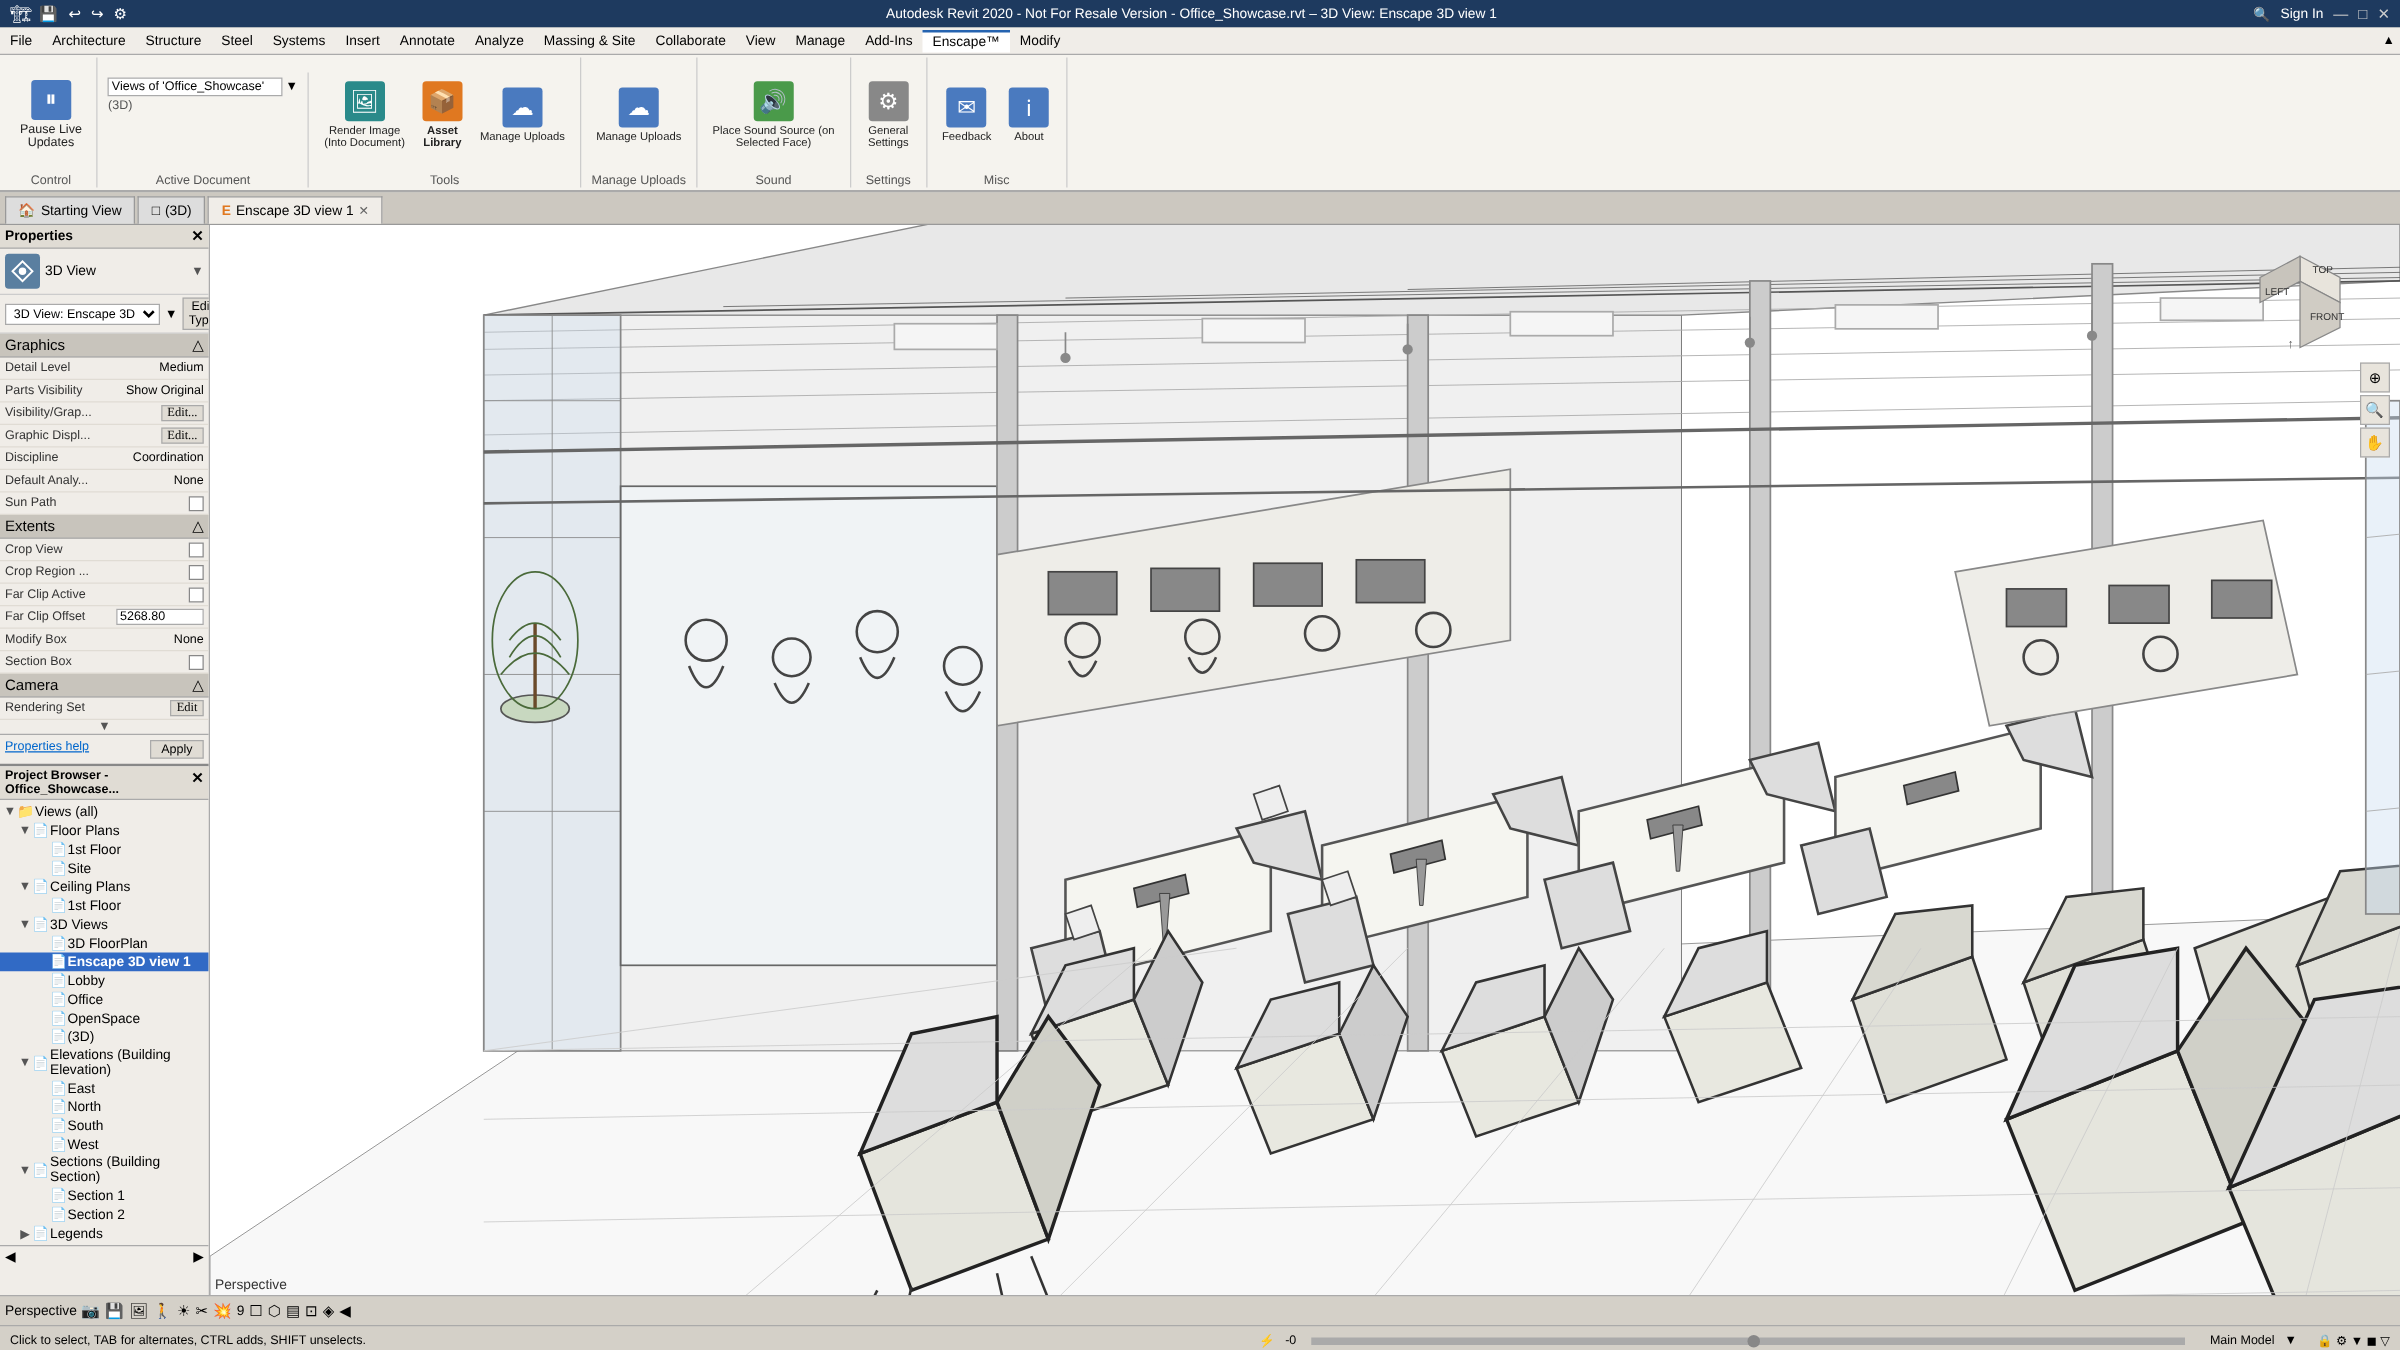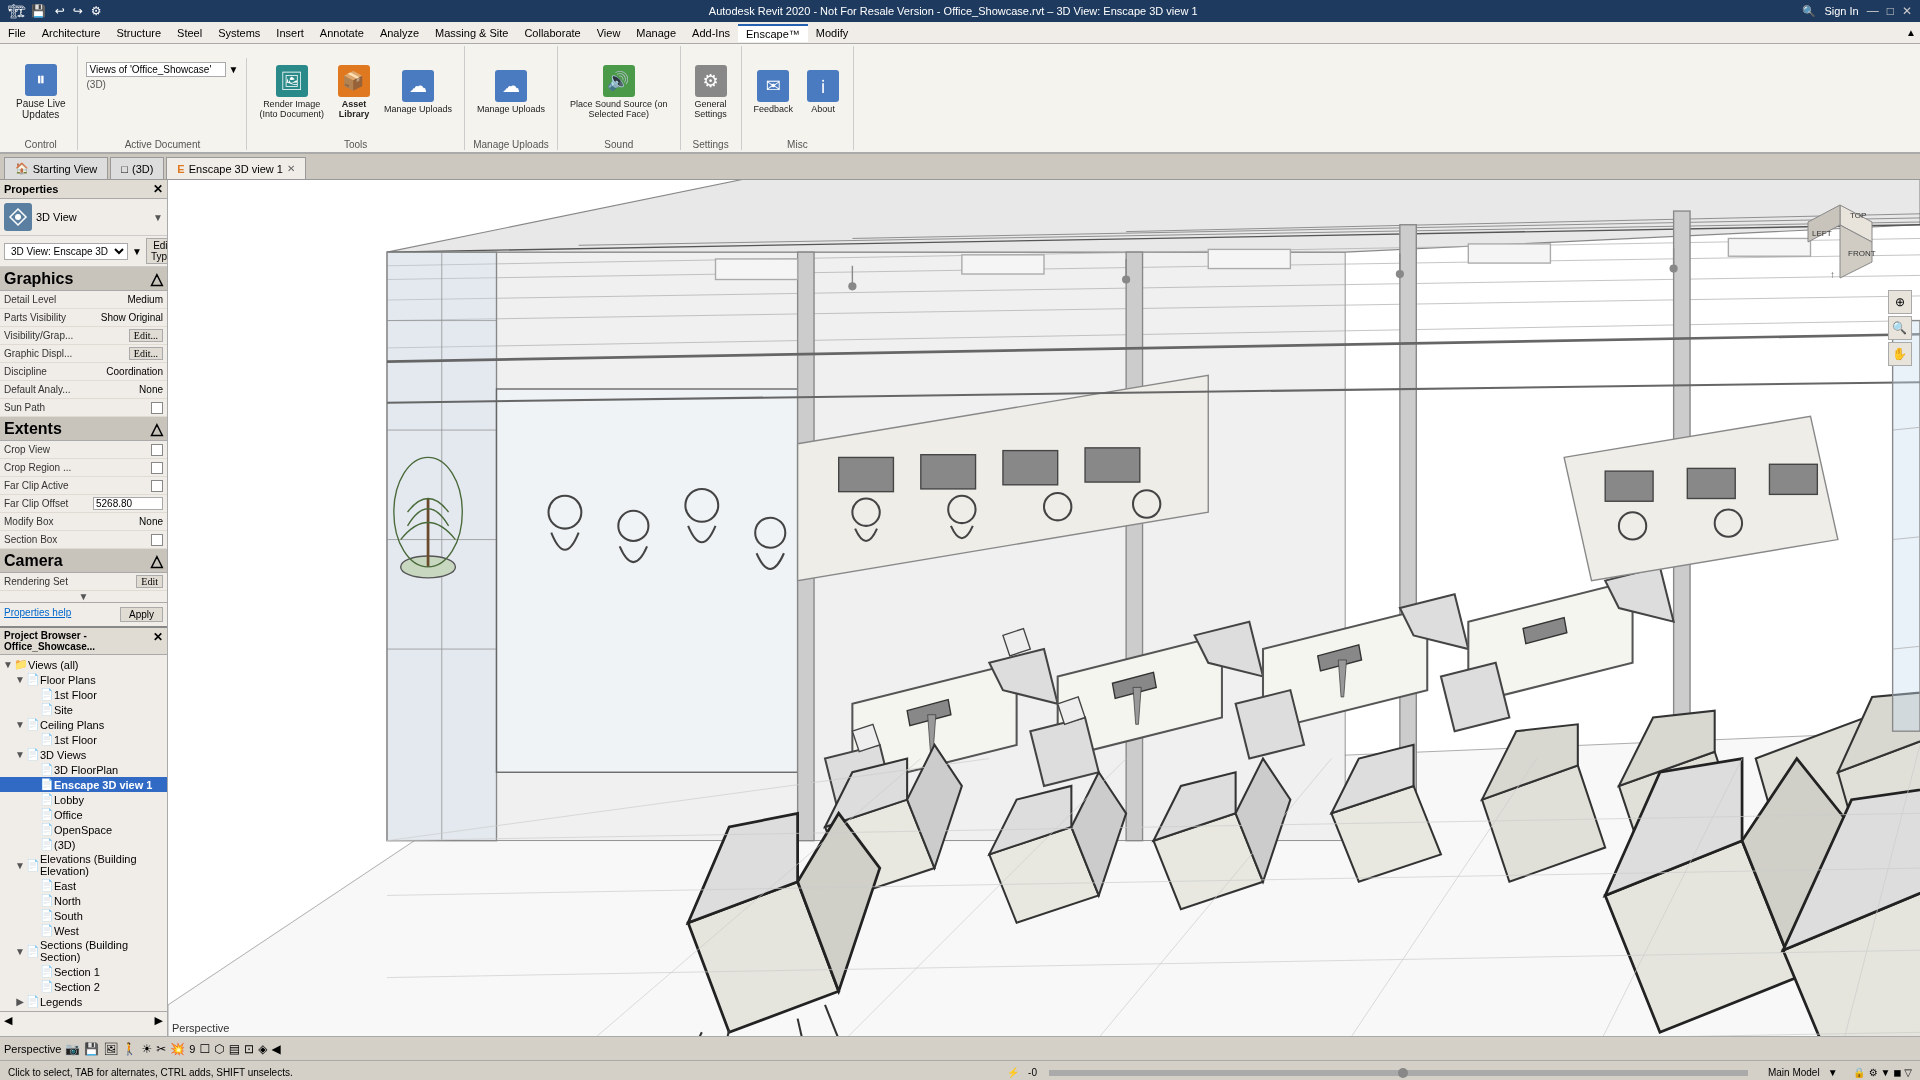--- a/index.html
+++ b/index.html
@@ -188,22 +188,22 @@
       font-size: 10px;
       background: #e0dcd4;
       border: 1px solid #aaa;
       cursor: pointer;
       padding: 1px 4px;
     }
 
     .properties-section {
       background: #c8c4bc;
       padding: 2px 4px;
-      font-size: 16px;
-      font-weight: bold;
+      font-size: 12px;
+      font-weight: normal;
       display: flex;
       justify-content: space-between;
       align-items: center;
       border-bottom: 1px solid #aaa;
       cursor: pointer;
     }
 
     .prop-row {
       display: flex;
       align-items: center;

